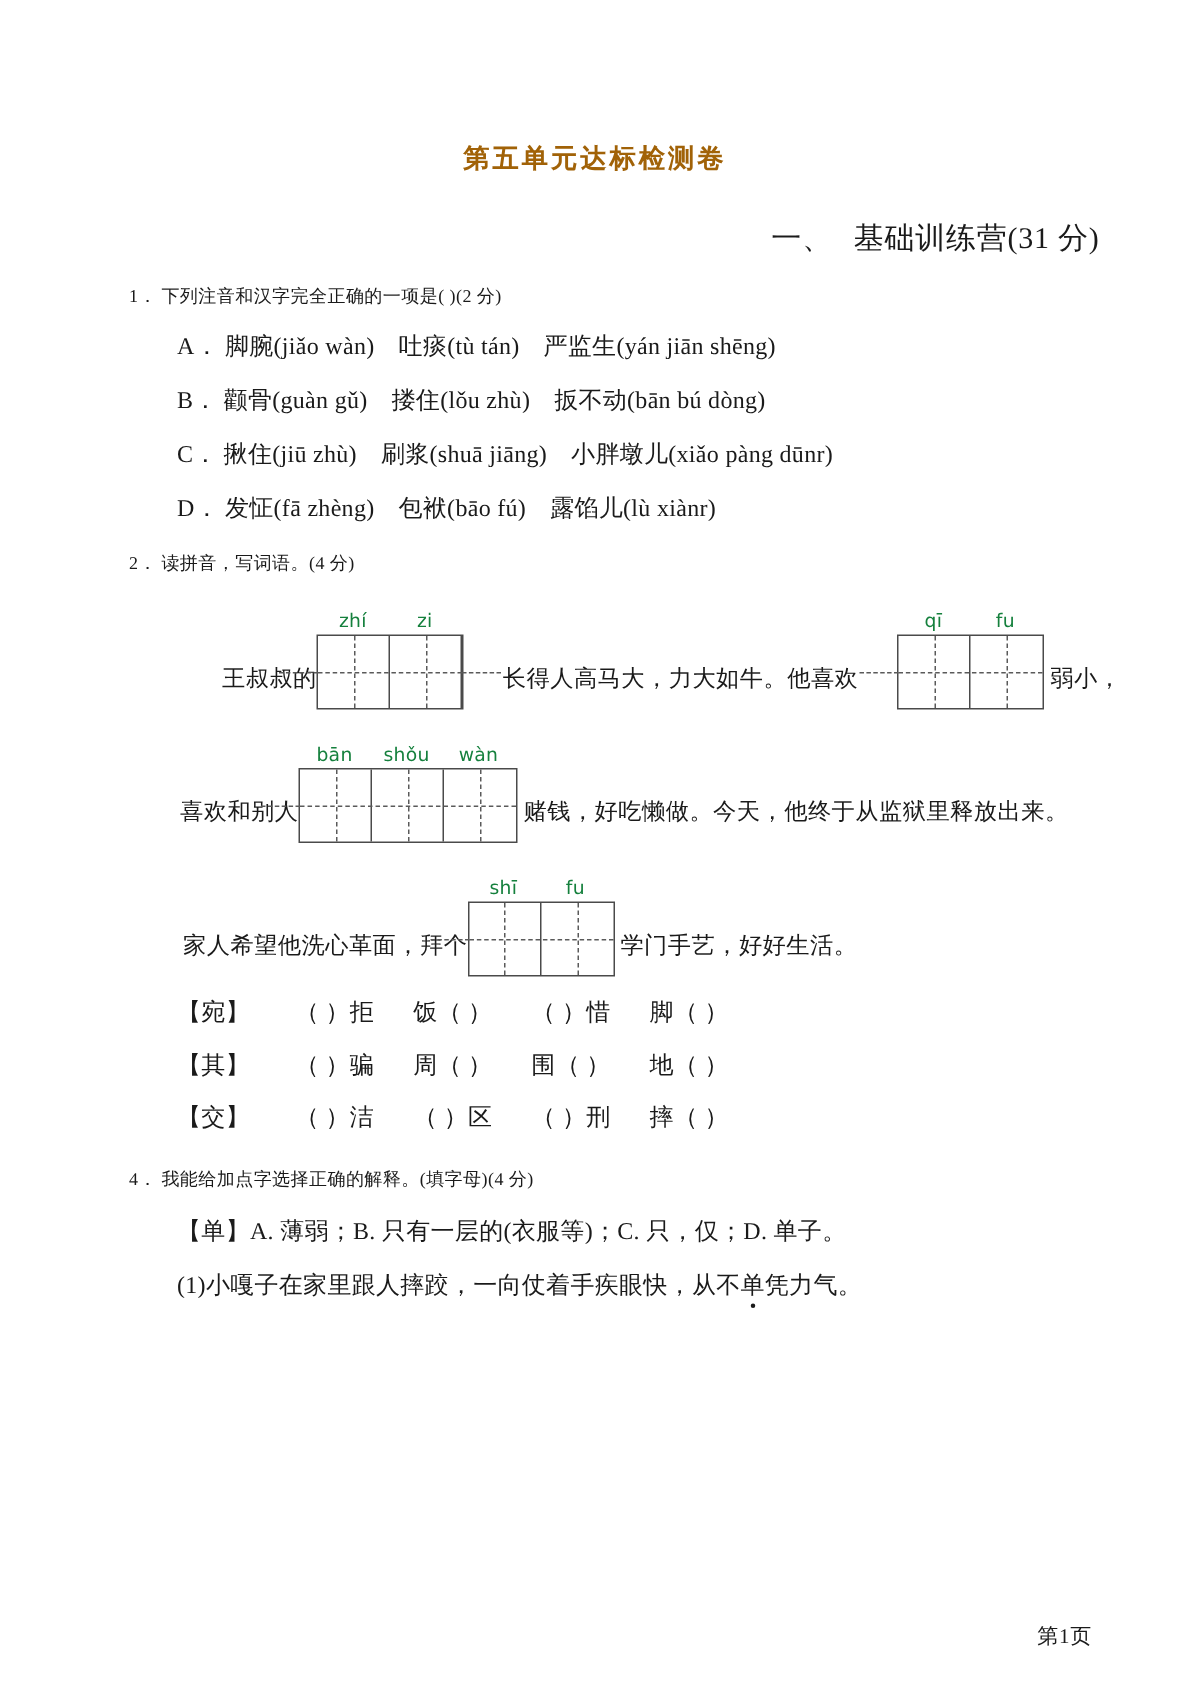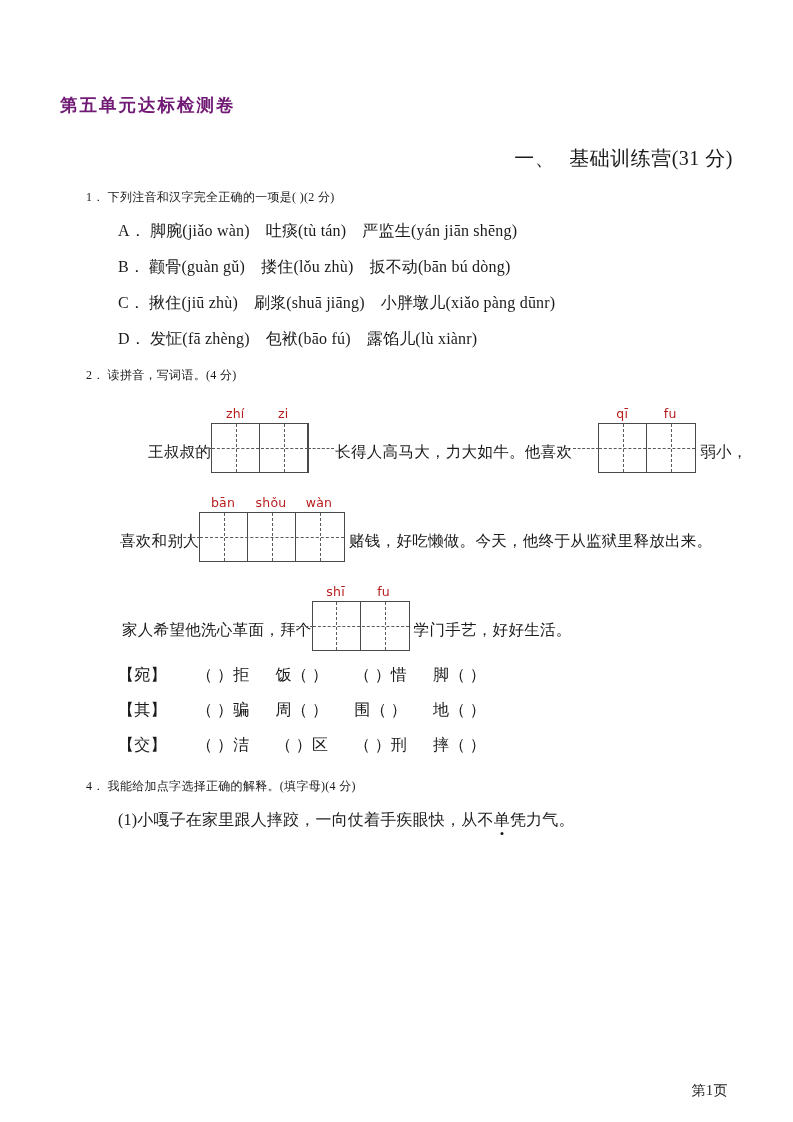--- a/index.html
+++ b/index.html
@@ -19,27 +19,27 @@
   .page {
     width: 793px;
     height: 1122px;
     position: relative;
     box-sizing: border-box;
     padding: 0 60px;
   }
 
   
   .doc-title {
-    text-align: left;
+    text-align: center;
     font-family: "DejaVu Serif", "Liberation Serif", serif;
     font-weight: bold;
     font-size: 17.5px;
     letter-spacing: 2px;
     padding-top: 93px;
-    color: #701a75;
+    color: #a16207;
   }
 
   .exam-meta {
     text-align: right;
     font-size: 16.5px;
     margin-top: 30px;
     padding-right: 110px;
     letter-spacing: 0.5px;
   }
   .exam-meta .gap { display: inline-block; width: 18px; }
@@ -91,21 +91,21 @@
   }
 
   .tzg-wrap {
     display: inline-block;
     position: relative;
   }
   .tzg-pinyin {
     display: flex;
     font-family: "DejaVu Sans", "Liberation Sans", sans-serif;
     font-size: 12.5px;
-    color: #b91c1c;
+    color: #15803d;
     margin-bottom: 2px;
   }
   .tzg-pinyin span {
     width: 48px;
     text-align: center;
     letter-spacing: 0.2px;
   }
   .tzg {
     display: flex;
     border: 1.6px solid #4a4a4a;
@@ -311,20 +311,21 @@
   </div>
 
   <div class="radical-row">
     <span class="rad-key">【交】</span><span class="rad-sp-sm"></span><span>（    ）洁</span><span class="rad-sp"></span><span>（    ）区</span><span class="rad-sp"></span><span>（    ）刑</span><span class="rad-sp"></span><span>摔（    ）</span>
   </div>
 
   <div class="question" style="margin-top:22px;">
     <span class="q-num">4．</span><span>我能给加点字选择正确的解释。(填字母)(4 分)</span>
   </div>
 
+  <div class="defs-line">【单】A. 薄弱；B. 只有一层的(衣服等)；C. 只，仅；D. 单子。</div>
 
   <div class="sent-line">
     <span>(1)</span><span>小嘎子在家里跟人摔跤，一向仗着手疾眼快，从不</span><span class="dotted-char">单</span><span>凭力气。</span>
   </div>
 
   <div class="footer">第1页</div>
 
 </div>
 
 </body></html>

